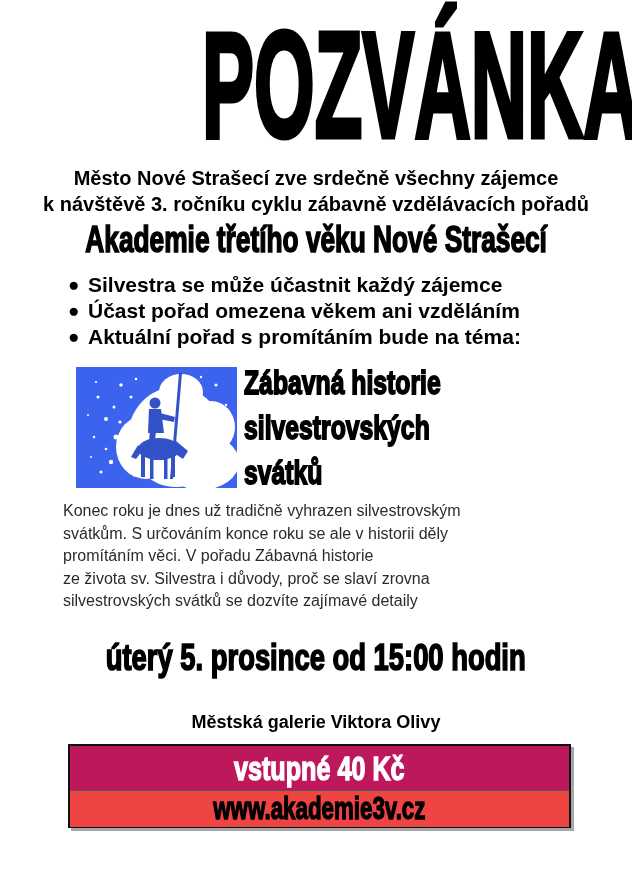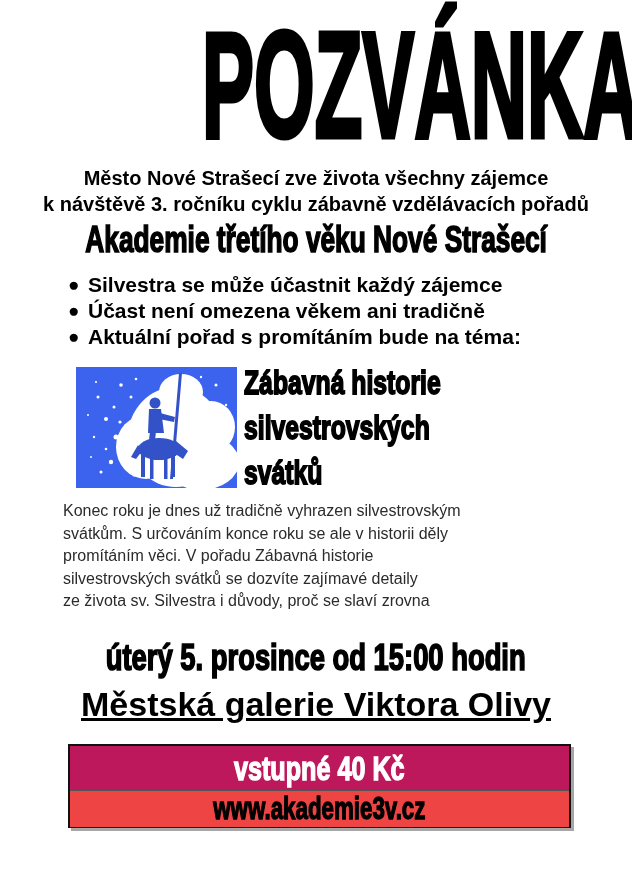--- a/index.html
+++ b/index.html
@@ -30,21 +30,21 @@
   .topic-img{position:absolute;top:367px;left:76px;width:161px;height:121px;display:block;}
   .topic{position:absolute;top:360px;left:244px;font-weight:bold;font-size:33px;line-height:45px;}
   .topic .cond{transform:scaleX(0.75);transform-origin:left top;-webkit-text-stroke:1.8px #000;}
 
   
   .desc{position:absolute;top:500px;left:63px;font-size:16px;line-height:22.6px;color:#2b2b2b;}
 
   
   .date{position:absolute;top:638px;left:0;font-weight:bold;font-size:37px;line-height:40px;}
   .date .cond{transform:scaleX(0.74);-webkit-text-stroke:1.7px #000;}
-  .venue{position:absolute;top:689px;left:0;font-weight:bold;font-size:34px;line-height:30px;text-decoration:underline;}
+  .venue{position:absolute;top:707px;left:0;font-weight:bold;font-size:18px;line-height:30px;}
 
   
   .footer{
     position:absolute;top:744px;left:68px;width:499px;height:80px;
     border:2px solid #111;box-shadow:3px 3px 0 rgba(0,0,0,0.35);
   }
   .footer .price-bar{
     height:44px;background:#be185d;color:#ffffff;
     display:flex;align-items:center;justify-content:center;
     font-weight:bold;font-size:34px;
@@ -60,36 +60,36 @@
 </head>
 <body>
 
 <div class="poster">
 
   <div class="title center">
     <span class="cond">POZVÁNKA</span>
   </div>
 
   <div class="intro center">
-    <div>Město Nové Strašecí zve života všechny zájemce</div>
+    <div>Město Nové Strašecí zve srdečně všechny zájemce</div>
     <div>k návštěvě 3. ročníku cyklu zábavně vzdělávacích pořadů</div>
   </div>
 
   <div class="academy center">
     <span class="cond">Akademie třetího věku Nové Strašecí</span>
   </div>
 
   <div class="bullets">
     <div class="row">
       <span class="dot">●</span>
       <span>Silvestra se může účastnit každý zájemce</span>
     </div>
     <div class="row">
       <span class="dot">●</span>
-      <span>Účast není omezena věkem ani tradičně</span>
+      <span>Účast pořad omezena věkem ani vzděláním</span>
     </div>
     <div class="row">
       <span class="dot">●</span>
       <span>Aktuální pořad s promítáním bude na téma:</span>
     </div>
   </div>
 
   <svg class="topic-img" viewBox="0 0 161 121" aria-hidden="true">
     <rect x="0" y="0" width="161" height="121" fill="#3b63ee"></rect>
     <g fill="#ffffff">
@@ -140,22 +140,22 @@
   <div class="topic">
     <div><span class="cond">Zábavná historie</span></div>
     <div><span class="cond">silvestrovských</span></div>
     <div><span class="cond">svátků</span></div>
   </div>
 
   <div class="desc">
     <div>Konec roku je dnes už tradičně vyhrazen silvestrovským</div>
     <div>svátkům. S určováním konce roku se ale v historii děly</div>
     <div>promítáním věci. V pořadu Zábavná historie</div>
+    <div>ze života sv. Silvestra i důvody, proč se slaví zrovna</div>
     <div>silvestrovských svátků se dozvíte zajímavé detaily</div>
-    <div>ze života sv. Silvestra i důvody, proč se slaví zrovna</div>
   </div>
 
   <div class="date center">
     <span class="cond">úterý 5. prosince od 15:00 hodin</span>
   </div>
 
   <div class="venue center">Městská galerie Viktora Olivy</div>
 
   <div class="footer">
     <div class="price-bar">

